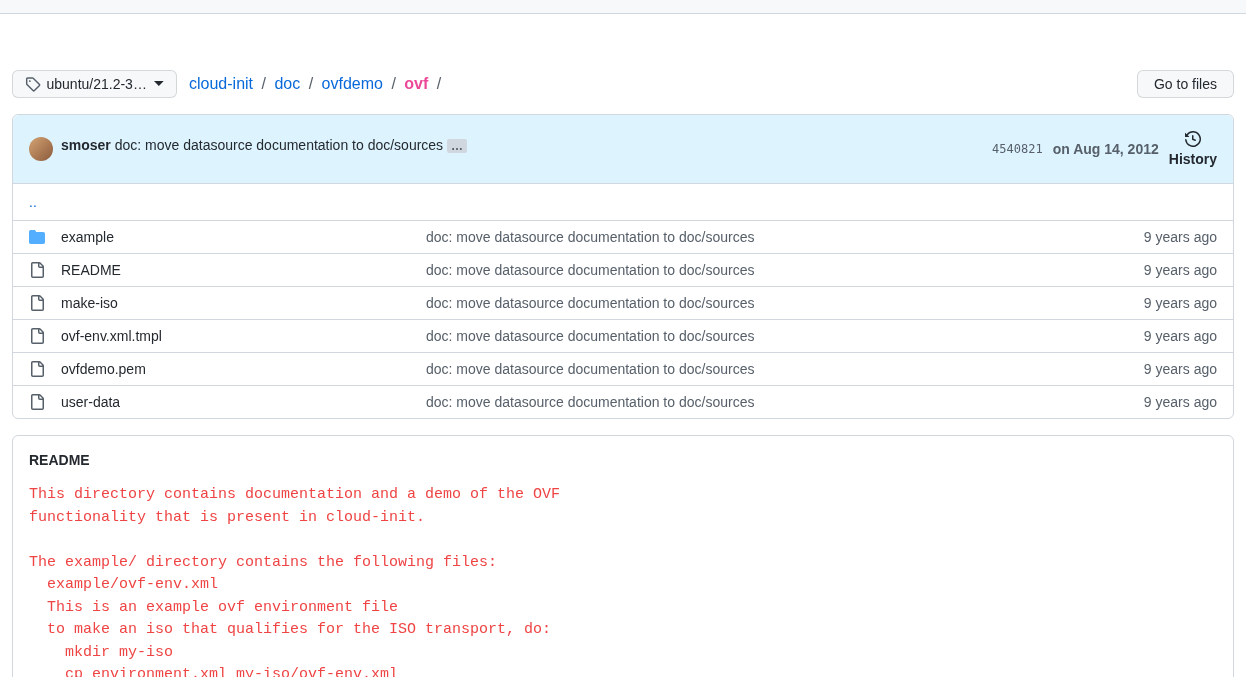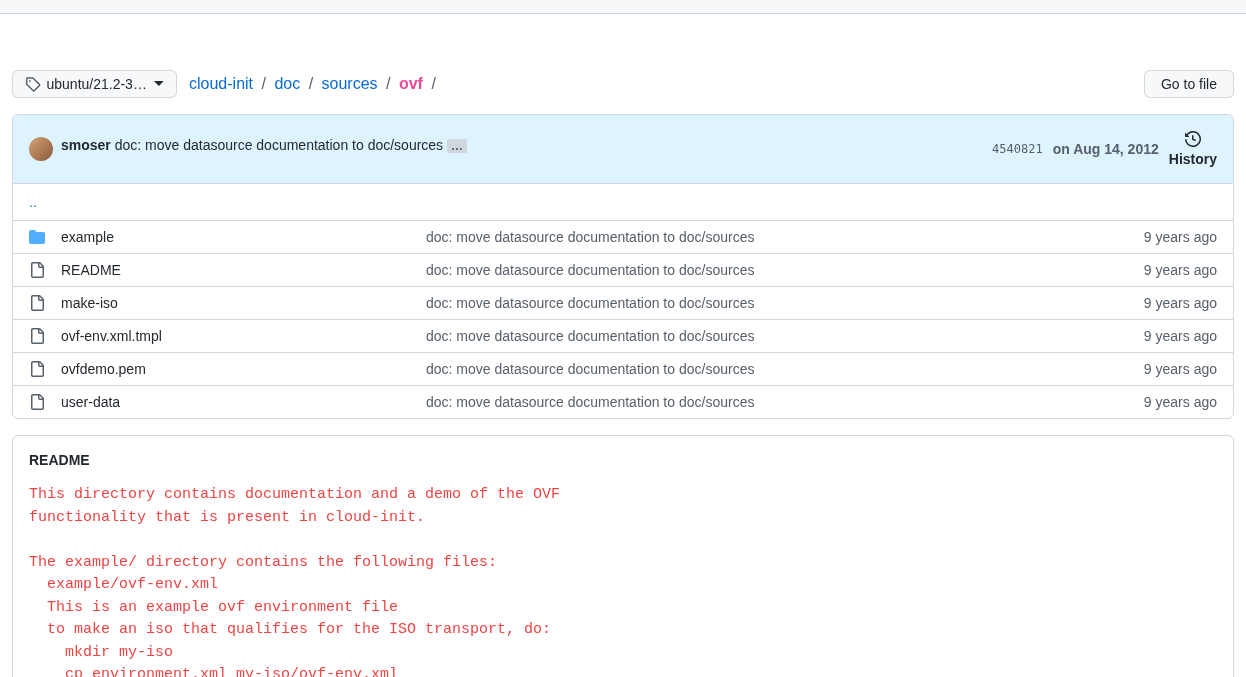--- a/index.html
+++ b/index.html
@@ -94,27 +94,27 @@
         <span class="label">ubuntu/21.2-3-…</span>
         <svg width="10" height="6" viewBox="0 0 10 6" fill="#24292f">
             <path d="M0 0l5 5 5-5H0z"></path>
           </svg>
       </button>
       <nav class="breadcrumb">
         <a href="#">cloud-init</a>
         <span class="sep">/</span>
         <a href="#">doc</a>
         <span class="sep">/</span>
-        <a href="#">sources</a>
+        <a href="#">ovfdemo</a>
         <span class="sep">/</span>
         <span class="final">ovf</span>
         <span class="sep">/</span>
       </nav>
     </div>
-    <button class="gotofile-btn">Go to file</button>
+    <button class="gotofile-btn">Go to files</button>
   </div>
 
   <div class="box">
     <div class="box-header">
       <div class="commit-left">
         <div class="avatar"></div>
         <div>
           <a href="#" class="author">smoser</a>
           <a href="#" class="commit-msg">doc: move datasource documentation to doc/sources</a>
           <button class="ellipsis-btn">…</button>

